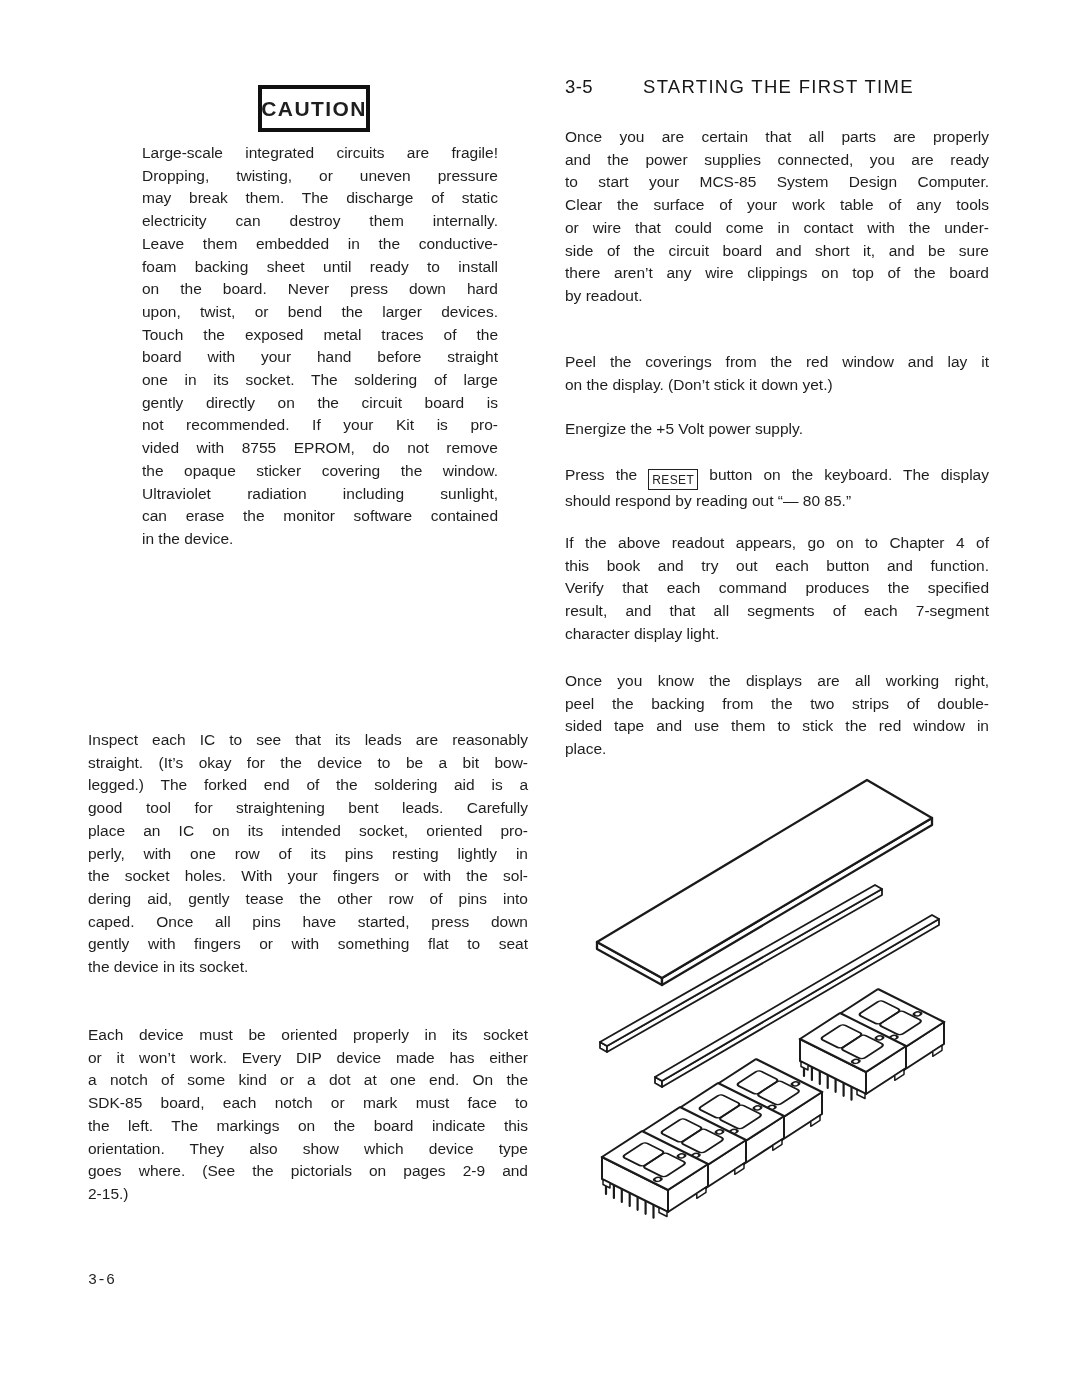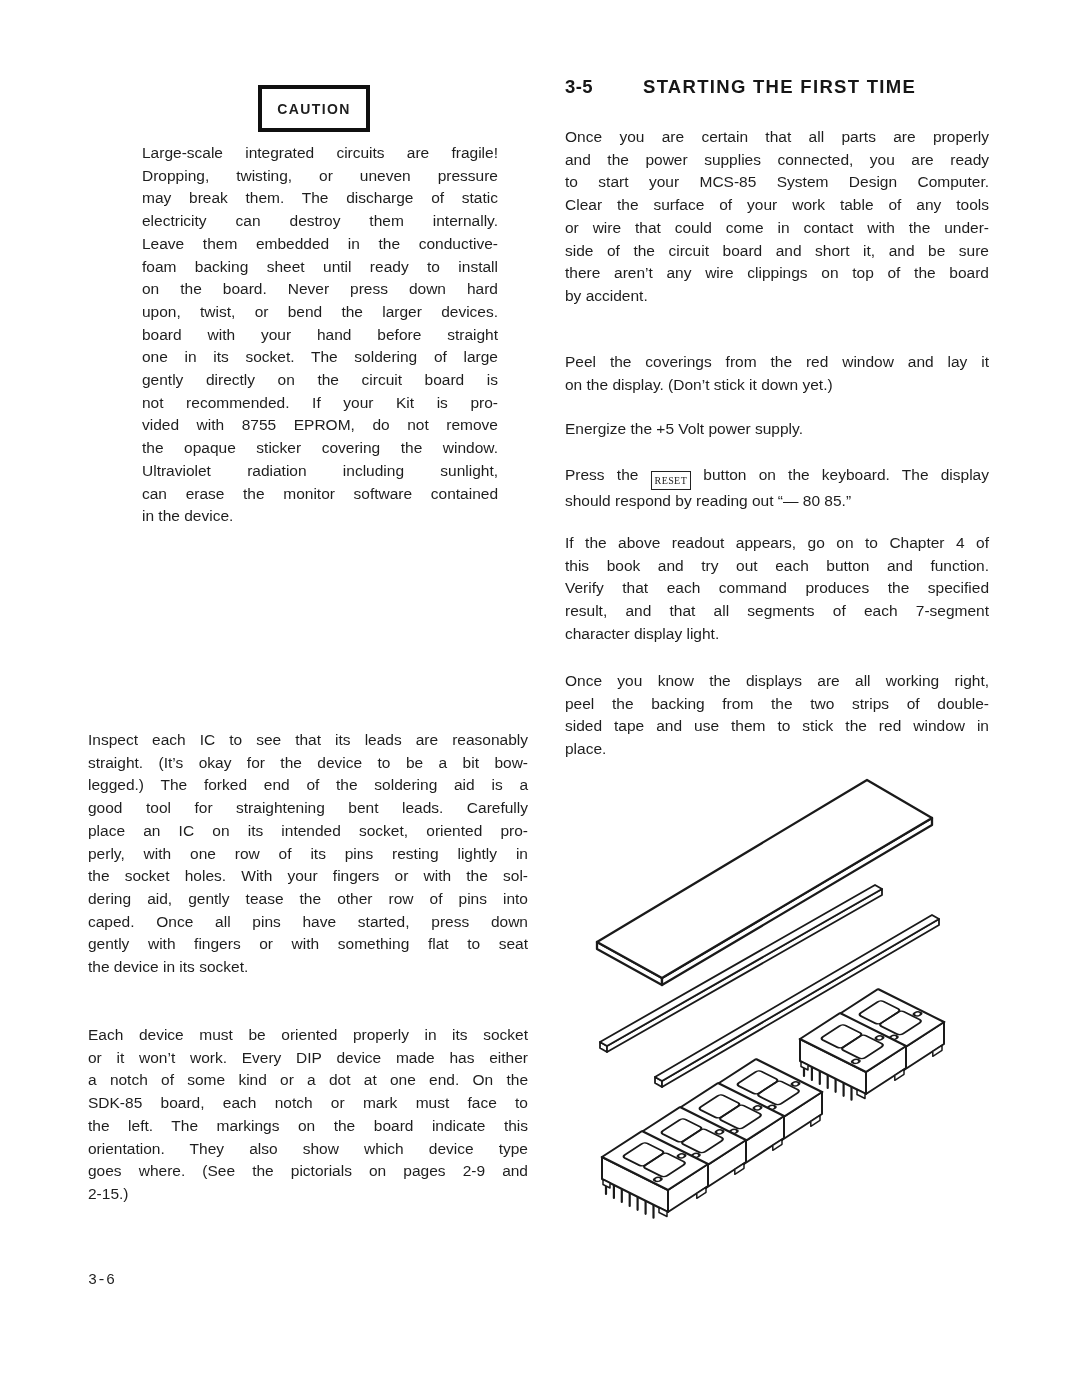--- a/index.html
+++ b/index.html
@@ -11,34 +11,34 @@
   .page { position:absolute; inset:0; overflow:hidden; }
 
   
   .para { position:absolute; font-size:15.5px; line-height:22.7px; }
   .para .ln { text-align:justify; text-align-last:justify; }
   .para .ln:last-child { text-align-last:left; }
 
   .caution-box {
     position:absolute; left:258px; top:85px; width:104px; height:39px;
     border:4px solid #101010; display:flex; align-items:center; justify-content:center;
-    font-weight:bold; font-size:14px; letter-spacing:1.4px;
+    font-weight:bold; font-size:21px; letter-spacing:1.4px;
   }
 
   .sec-heading {
     position:absolute; left:565px; top:76px; width:430px;
-    display:flex; font-weight:bold; font-size:18.5px; letter-spacing:1.3px; color:#161616;
+    display:flex; font-weight:normal; font-size:18.5px; letter-spacing:1.3px; color:#161616;
   }
   .sec-num { width:78px; letter-spacing:0.4px; flex:0 0 auto; }
   .sec-title { flex:1; }
 
   .reset-key {
     display:inline-block; border:1.6px solid #222; padding:4px 3px 3px 3px;
-    font-size:10px; line-height:1; letter-spacing:0.4px; font-weight:500;
-    vertical-align:-4px; color:#222; background:#fff;font-family:Liberation Serif, serif;
+    font-size:12px; line-height:1; letter-spacing:0.4px; font-weight:500;
+    vertical-align:-4px; color:#222; background:#fff;
   }
 
   .page-num { position:absolute; left:88px; top:1272px; font-size:15px; color:#1e1e1e;font-family:Liberation Mono, monospace; }
 
   .figure { position:absolute; left:592px; top:772px; width:420px; height:520px; }
 
   
   .f   { fill:#ffffff; stroke:#1a1a1a; stroke-width:2;   stroke-linejoin:round; }
   .fp  { fill:#ffffff; stroke:#1a1a1a; stroke-width:2.3; stroke-linejoin:round; }
   .fs  { fill:#ffffff; stroke:#1a1a1a; stroke-width:1.8; stroke-linejoin:round; }
@@ -57,20 +57,21 @@
 
   <div class="para" style="left:142px; top:142px; width:356px;">
       <div class="ln">Large-scale integrated circuits are fragile!</div>
       <div class="ln">Dropping, twisting, or uneven pressure</div>
       <div class="ln">may break them. The discharge of static</div>
       <div class="ln">electricity can destroy them internally.</div>
       <div class="ln">Leave them embedded in the conductive-</div>
       <div class="ln">foam backing sheet until ready to install</div>
       <div class="ln">on the board. Never press down hard</div>
       <div class="ln">upon, twist, or bend the larger devices.</div>
+      <div class="ln">Touch the exposed metal traces of the</div>
       <div class="ln">board with your hand before straight</div>
       <div class="ln">one in its socket. The soldering of large</div>
       <div class="ln">gently directly on the circuit board is</div>
       <div class="ln">not recommended. If your Kit is pro-</div>
       <div class="ln">vided with 8755 EPROM, do not remove</div>
       <div class="ln">the opaque sticker covering the window.</div>
       <div class="ln">Ultraviolet radiation including sunlight,</div>
       <div class="ln">can erase the monitor software contained</div>
       <div class="ln">in the device.</div>
     </div>
@@ -106,21 +107,21 @@
   </div>
 
   <div class="para" style="left:565px; top:126px; width:424px;">
       <div class="ln">Once you are certain that all parts are properly</div>
       <div class="ln">and the power supplies connected, you are ready</div>
       <div class="ln">to start your MCS-85 System Design Computer.</div>
       <div class="ln">Clear the surface of your work table of any tools</div>
       <div class="ln">or wire that could come in contact with the under-</div>
       <div class="ln">side of the circuit board and short it, and be sure</div>
       <div class="ln">there aren’t any wire clippings on top of the board</div>
-      <div class="ln">by accident.</div>
+      <div class="ln">by readout.</div>
     </div>
 
   <div class="para" style="left:565px; top:351px; width:424px;">
       <div class="ln">Peel the coverings from the red window and lay it</div>
       <div class="ln">on the display. (Don’t stick it down yet.)</div>
     </div>
 
   <div class="para" style="left:565px; top:418px; width:424px;">
       <div class="ln">Energize the +5 Volt power supply.</div>
     </div>

